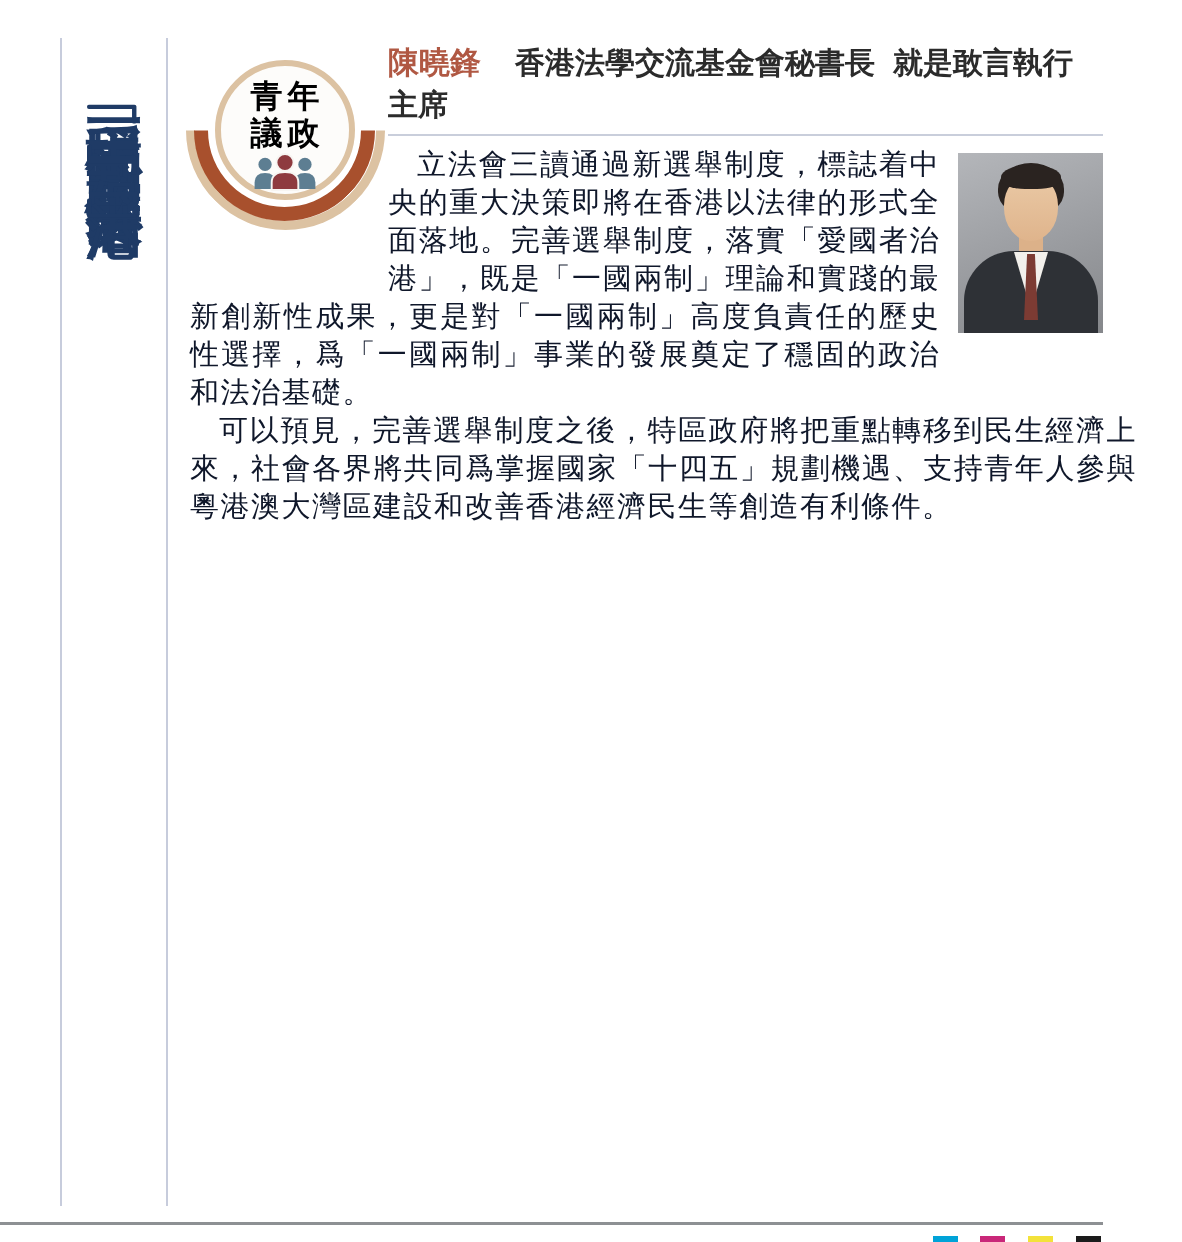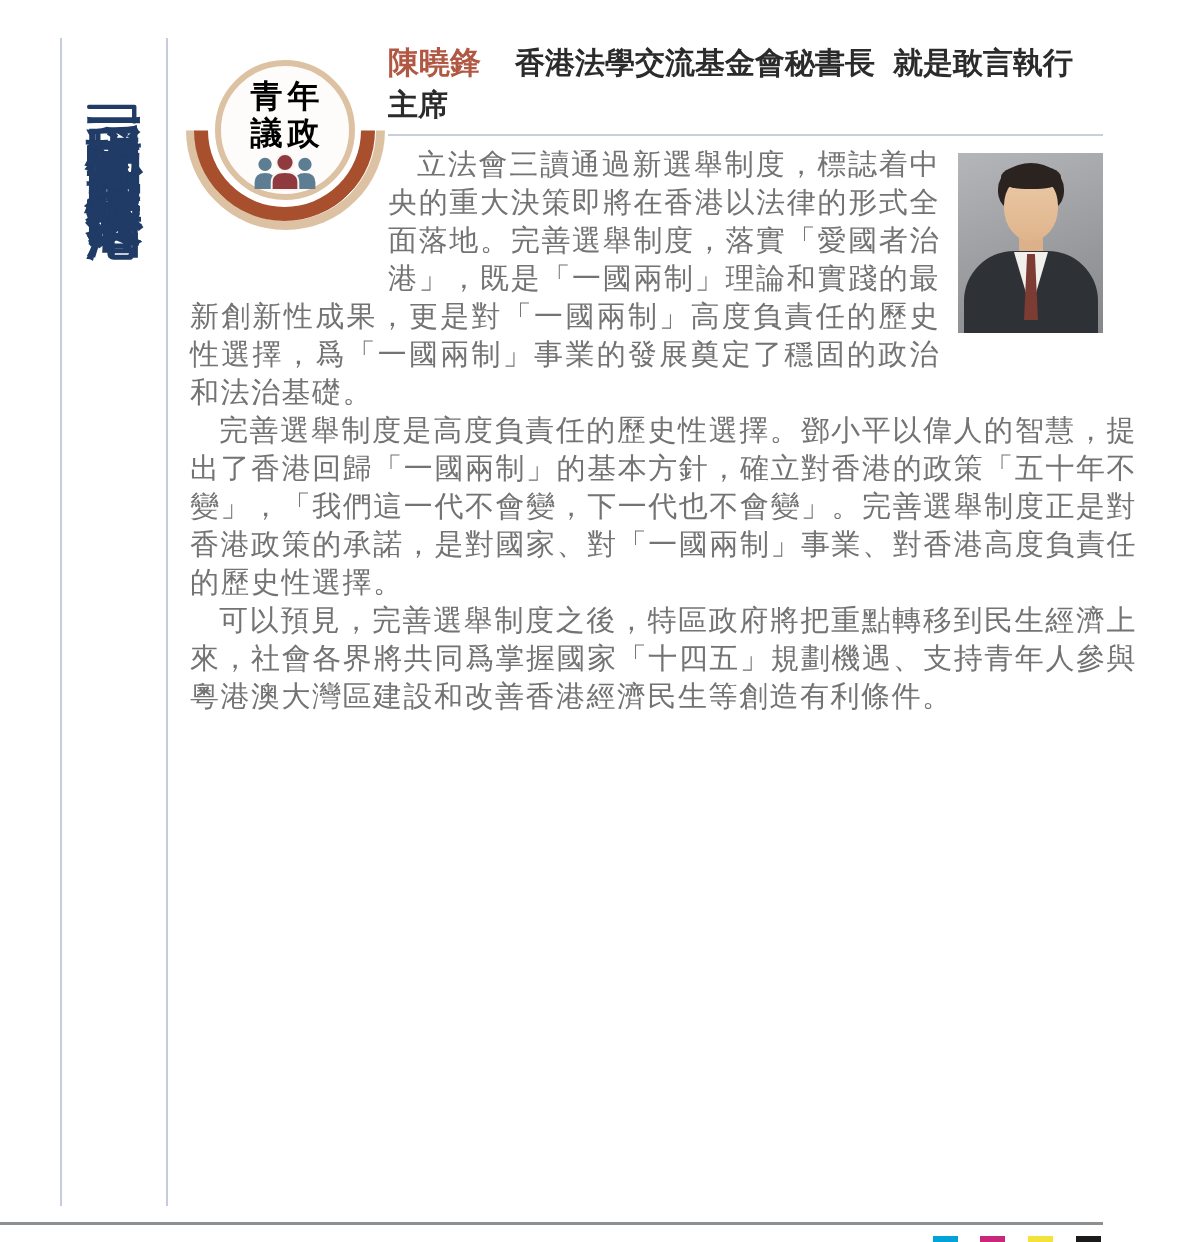--- a/index.html
+++ b/index.html
@@ -58,21 +58,21 @@
   .ph-tie{position:absolute;left:66px;top:101px;width:14px;height:66px;background:#7c3b33;
     clip-path:polygon(22% 0,78% 0,100% 100%,0 100%);}
   .ph-hair{position:absolute;left:40px;top:10px;width:66px;height:52px;background:#2a2320;border-radius:50% 50% 44% 44%;}
   .ph-face{position:absolute;left:46px;top:22px;width:54px;height:66px;
     background:linear-gradient(#eac9a5,#dfb48c);border-radius:46% 46% 50% 50%;}
   .ph-fringe{position:absolute;left:43px;top:12px;width:60px;height:24px;background:#2a2320;border-radius:50% 50% 40% 40%;}
 
   
   .para{
     margin:0;font-size:29px;line-height:38px;letter-spacing:1.5px;
-    text-align:justify;text-indent:1em;color:#737373;
+    text-align:justify;text-indent:1em;color:#0f172a;
   }
   .para-first{margin-top:9px;}
 
   
   .bottom-rule{position:absolute;left:0;top:1222px;width:1103px;height:3px;background:#8d9093;}
   .cbar{position:absolute;top:1236px;width:25px;height:10px;}
   .cbar-c{left:933px;background:#00a3d8;}
   .cbar-m{left:980px;background:#c92779;}
   .cbar-y{left:1028px;background:#f3e23a;}
   .cbar-k{left:1076px;background:#1b1b1b;}
@@ -123,21 +123,20 @@
       <div class="ph-suit"></div>
       <div class="ph-shirt"></div>
       <div class="ph-tie"></div>
       <div class="ph-hair"></div>
       <div class="ph-face"></div>
       <div class="ph-fringe"></div>
     </div>
   </div>
 
   <p class="para para-first">立法會三讀通過新選舉制度，標誌着中央的重大決策即將在香港以法律的形式全面落地。完善選舉制度，落實「愛國者治港」，既是「一國兩制」理論和實踐的最新創新性成果，更是對「一國兩制」高度負責任的歷史性選擇，爲「一國兩制」事業的發展奠定了穩固的政治和法治基礎。</p>
-  <p class="para">完善選舉制度是高度負責任的歷史性選擇。鄧小平以偉人的智慧，提出了香港回歸「一國兩制」的基本方針，確立對香港的政策「五十年不變」，「我們這一代不會變，下一代也不會變」。完善選舉制度正是對香港政策的承諾，是對國家、對「一國兩制」事業、對香港高度負責任的歷史性選擇。</p>
   <p class="para">可以預見，完善選舉制度之後，特區政府將把重點轉移到民生經濟上來，社會各界將共同爲掌握國家「十四五」規劃機遇、支持青年人參與粵港澳大灣區建設和改善香港經濟民生等創造有利條件。</p>
 </div>
 
 <div class="bottom-rule"></div>
 <div class="cbar cbar-c"></div>
 <div class="cbar cbar-m"></div>
 <div class="cbar cbar-y"></div>
 <div class="cbar cbar-k"></div>
 
 </body></html>

